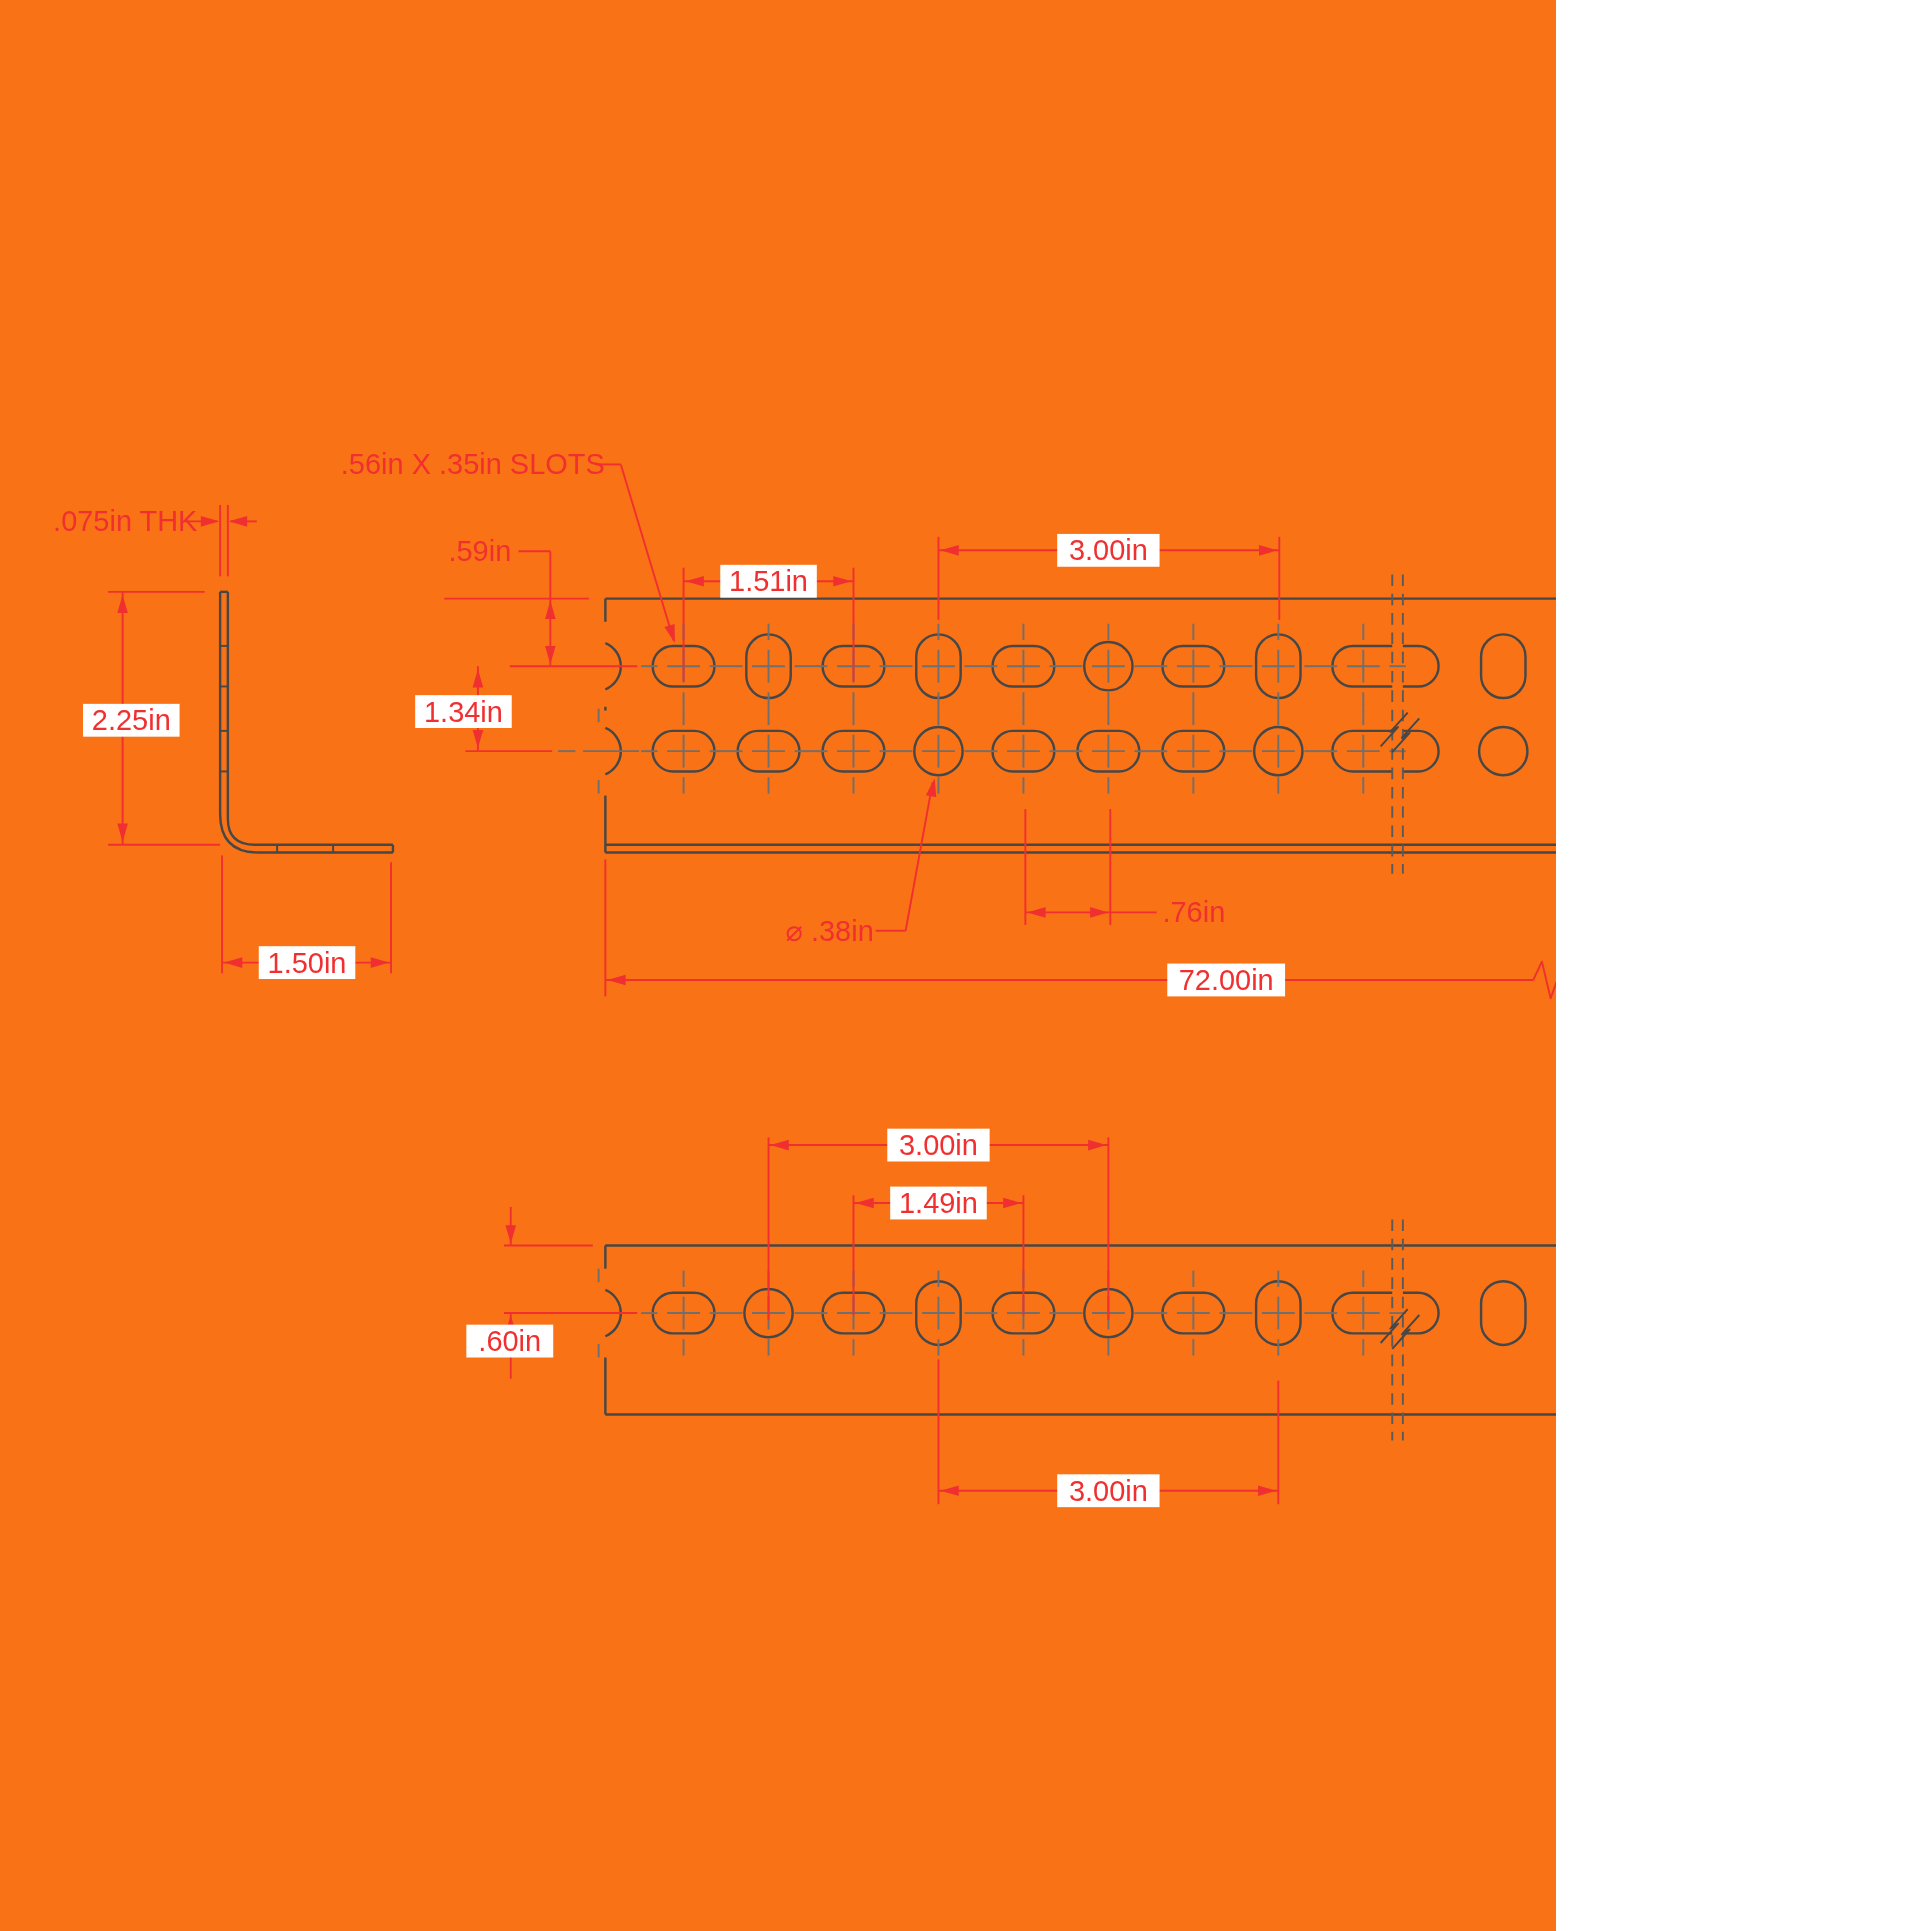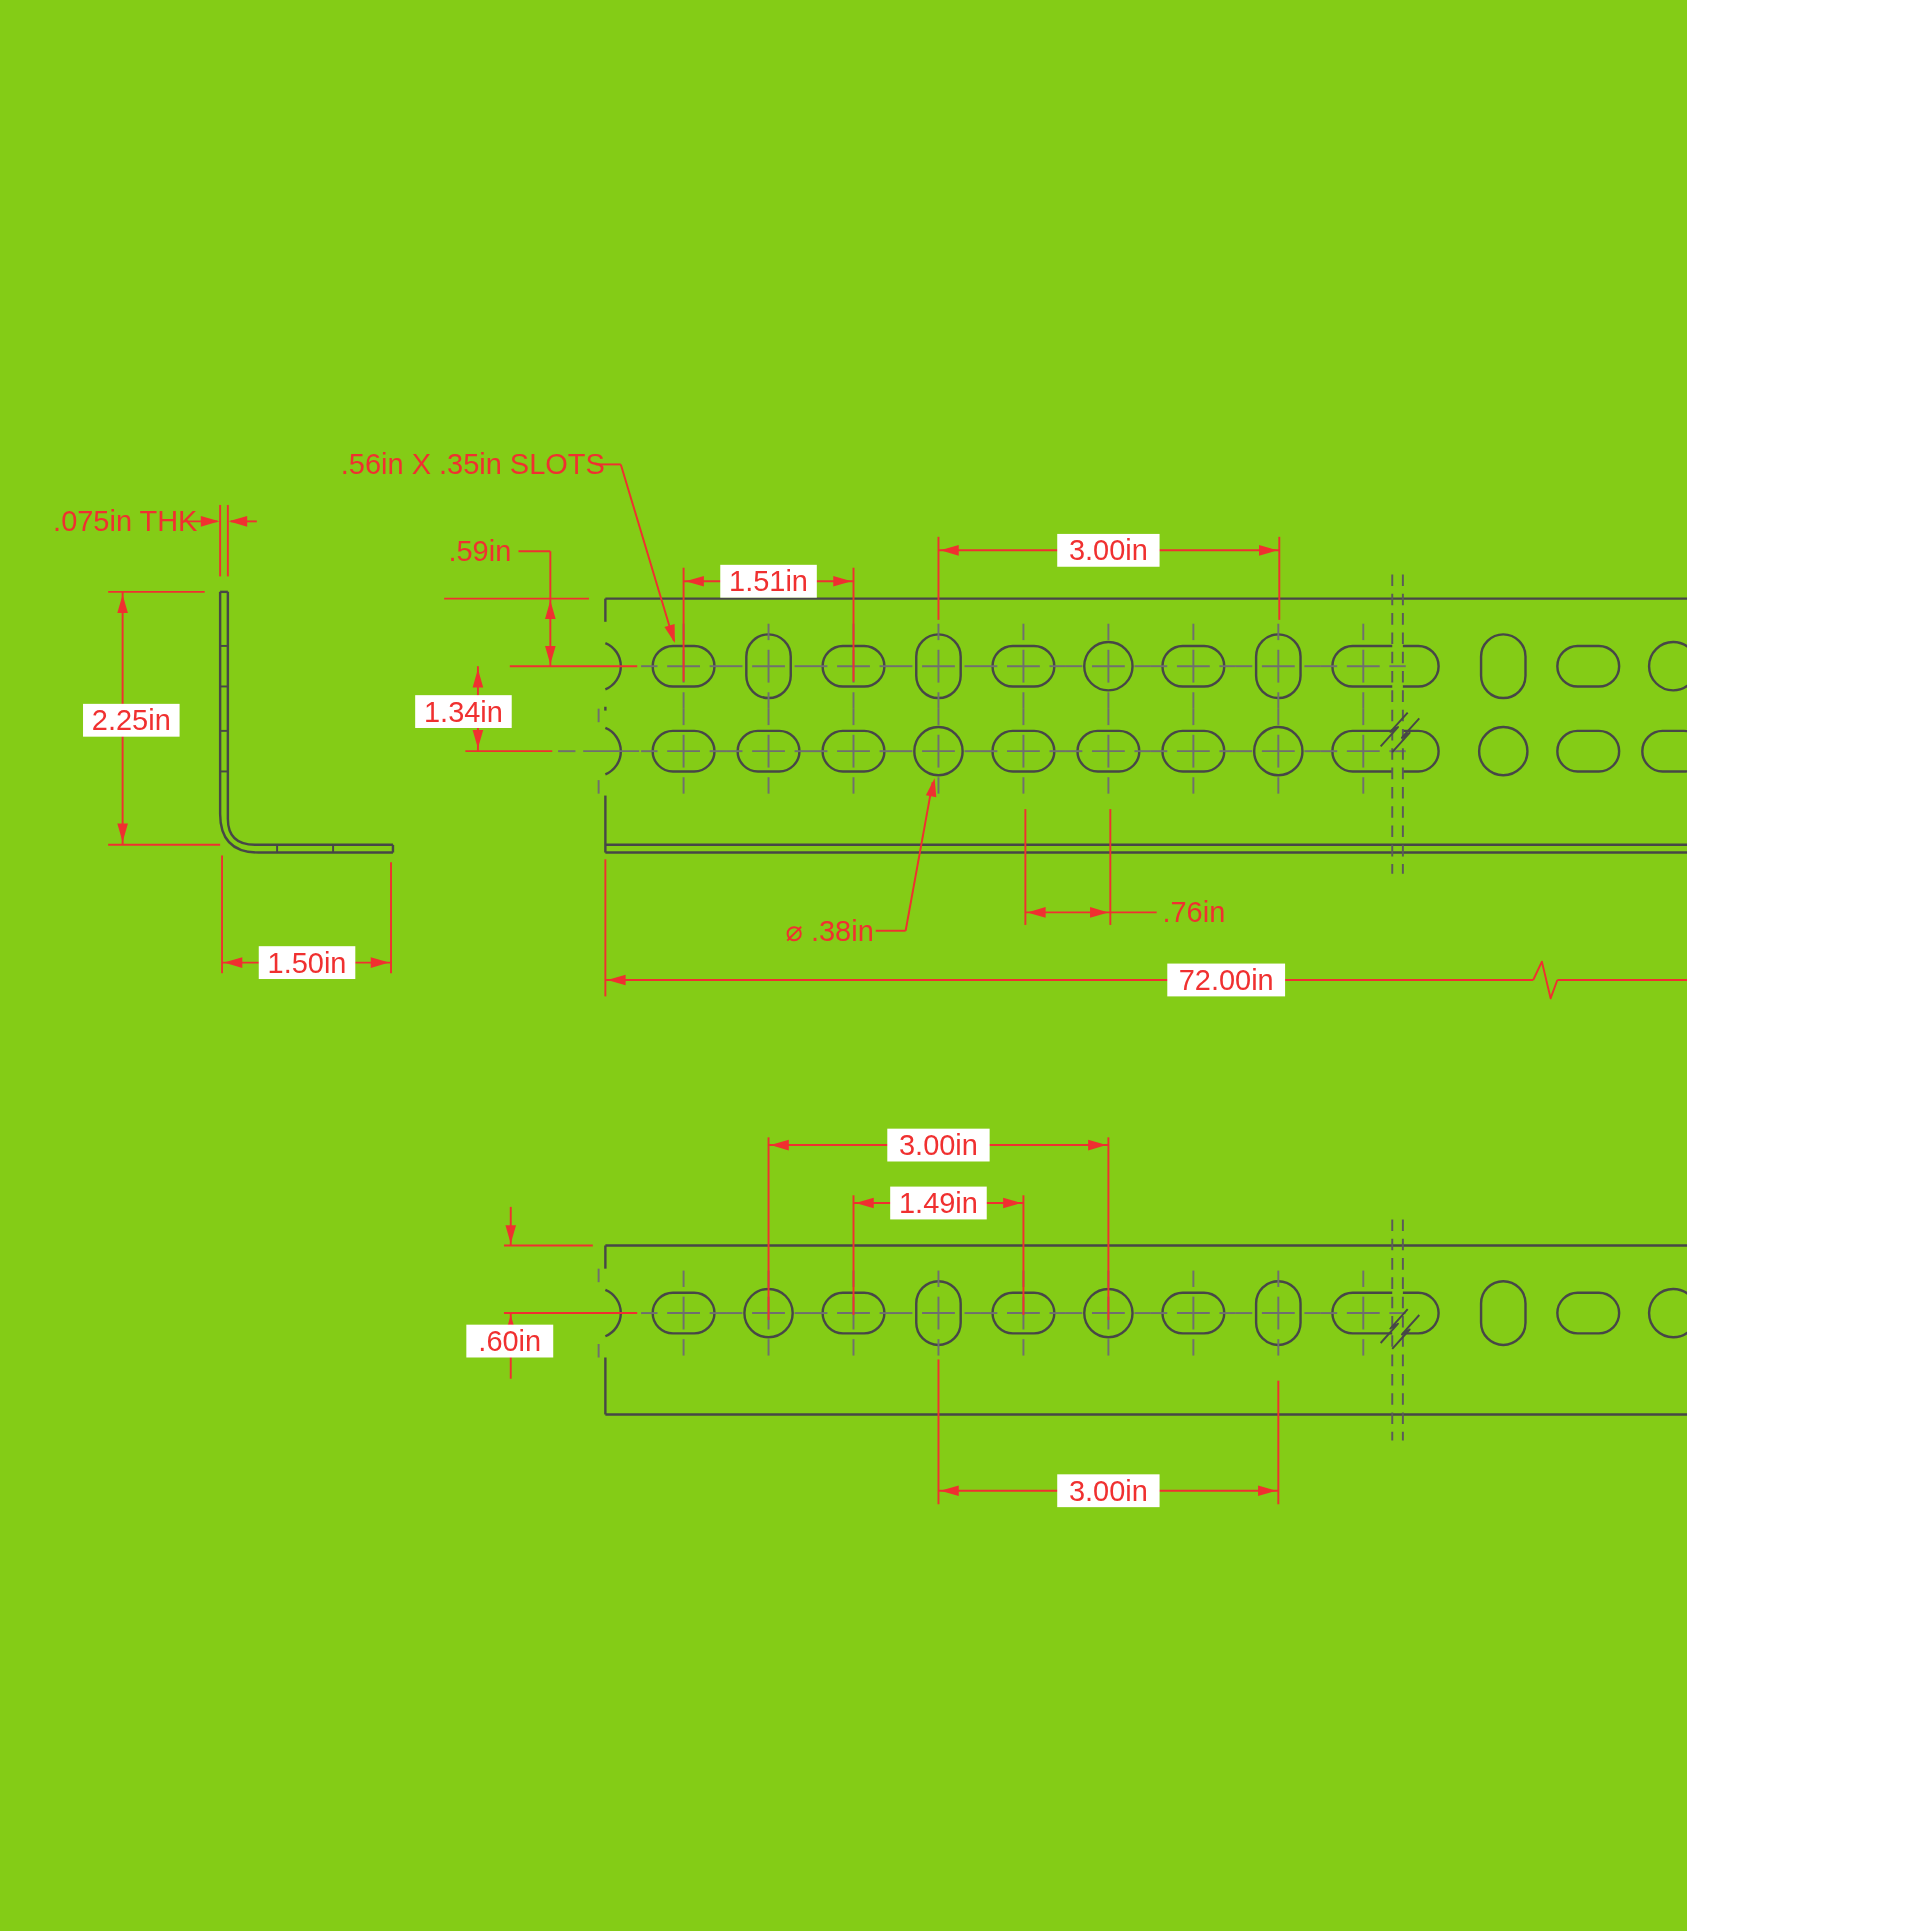--- a/index.html
+++ b/index.html
@@ -1,16 +1,16 @@
 <!DOCTYPE html>
 <html><head>
 <meta charset="utf-8">
 <style>
   html,body{margin:0;padding:0;background:#ffffff;}
-  .stage{position:relative;width:1687px;height:1931px;background:#84cc16;overflow:hidden;}
+  .stage{position:relative;width:1556px;height:1931px;background:#f97316;overflow:hidden;}
   svg{display:block;}
   text{font-family:"Liberation Sans","DejaVu Sans",sans-serif;font-size:30px;}
 </style>
 </head>
 <body>
 
 <div class="stage">
   <svg id="cad" width="1931" height="1931" viewBox="0 0 2000 2000" xmlns="http://www.w3.org/2000/svg">
       <line x1="627" y1="620" x2="1914" y2="620" stroke="#474747" stroke-width="2.5" fill="none"></line>
       <line x1="627" y1="875" x2="1914" y2="875" stroke="#474747" stroke-width="2.5" fill="none"></line>

